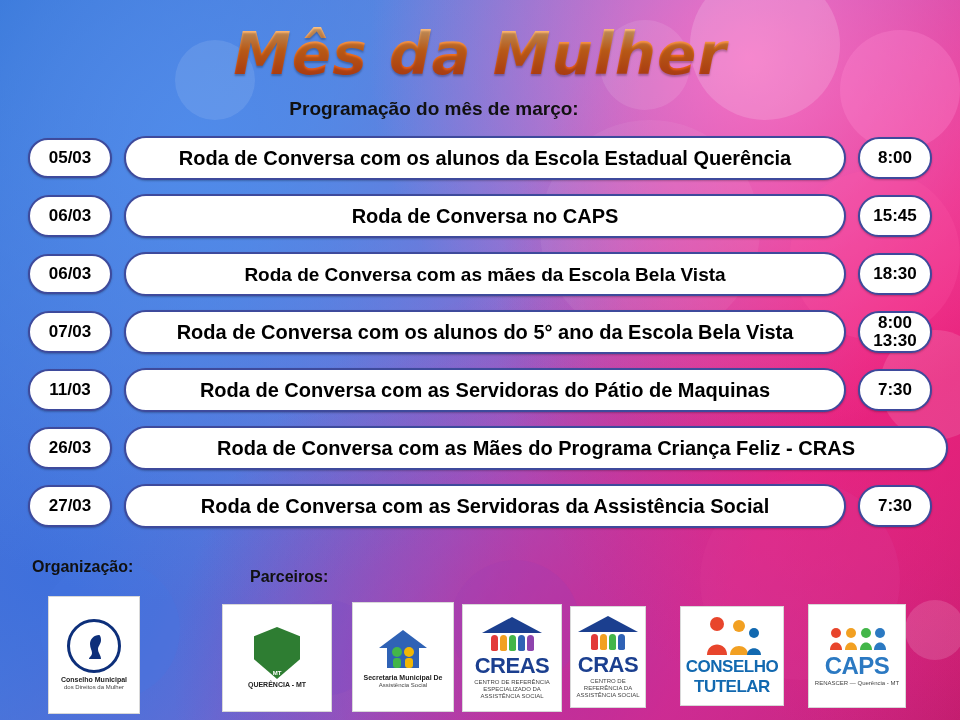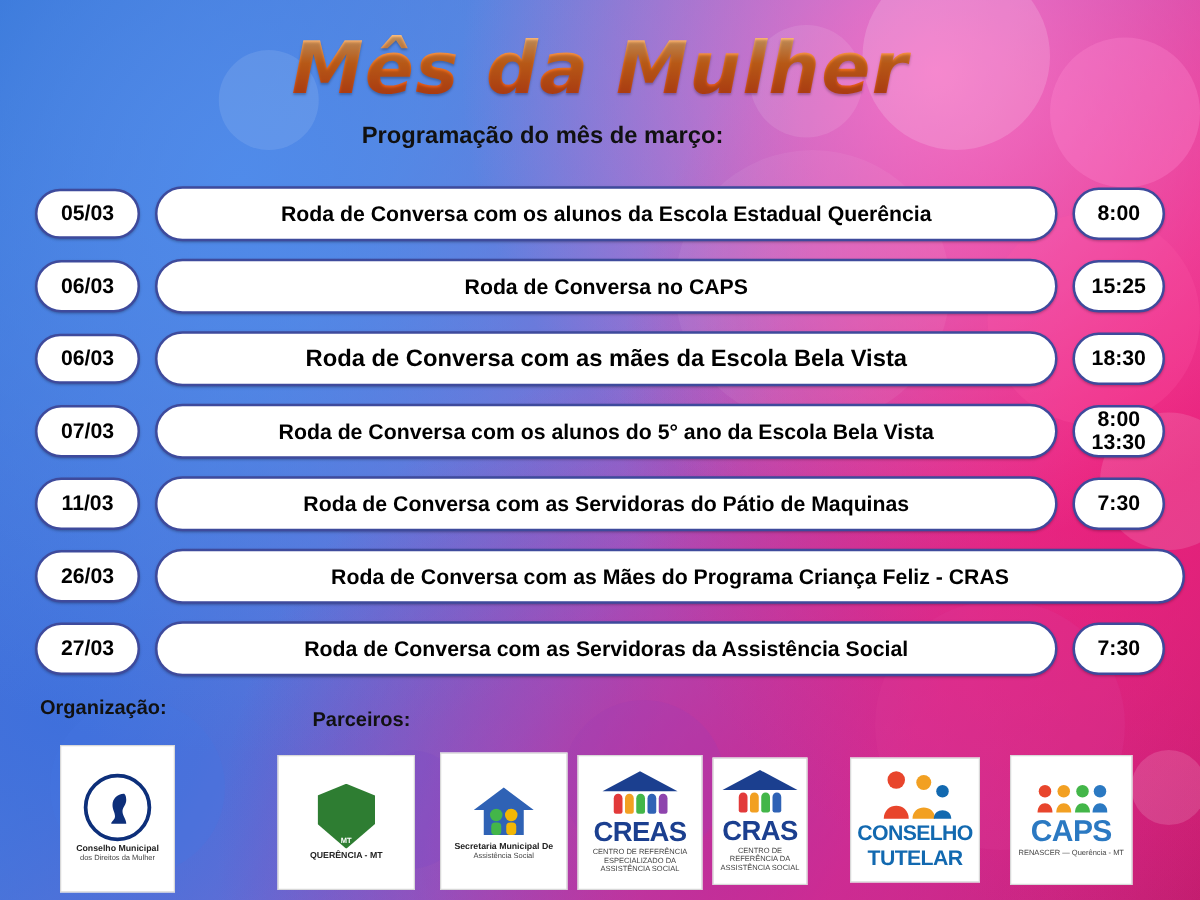--- a/index.html
+++ b/index.html
@@ -47,21 +47,21 @@
     -webkit-text-fill-color: transparent;
     text-shadow: 0 2px 2px rgba(0,0,0,0.25);
     font-family: "DejaVu Sans", sans-serif;
   }
   .subtitle {
     position: absolute; top: 98px; left: 0; width: 960px;
     text-align: center;
     color: #111; font-size: 19px; font-weight: bold;
     padding-right: 92px;
   }
-  .schedule { position: absolute; top: 146px; left: 0; width: 960px; }
+  .schedule { position: absolute; top: 133px; left: 0; width: 960px; }
   .row {
     display: flex; align-items: center;
     margin-bottom: 8px;
     height: 50px;
   }
   .pill {
     background: #ffffff;
     border: 2px solid #3e4a9c;
     border-radius: 26px;
     display: flex; align-items: center; justify-content: center;
@@ -70,21 +70,21 @@
     text-align: center;
     padding: 2px 8px;
   }
   .date {
     width: 84px; min-width: 84px; height: 42px;
     font-size: 17px; margin-left: 28px;
   }
   .desc {
     flex: 1; height: 44px;
     margin: 0 12px;
-    font-size: 17px; line-height: 19px;
+    font-size: 20px; line-height: 19px;
   }
   .time {
     width: 74px; min-width: 74px; height: 42px;
     font-size: 17px; margin-right: 28px;
     flex-direction: column; line-height: 18px;
   }
   .r3 .desc { font-size: 19px; }
   .r1 .date, .r3 .date { height: 40px; }
 
   .orgs { position: absolute; top: 558px; left: 0; width: 960px; height: 162px; }
@@ -169,21 +169,21 @@
       <div class="pill desc">Roda de Conversa com os alunos da Escola Estadual Querência</div>
       <div class="pill time">
         <span>8:00</span>
       </div>
     </div>
 
     <div class="row r2">
       <div class="pill date">06/03</div>
       <div class="pill desc">Roda de Conversa no CAPS</div>
       <div class="pill time">
-        <span>15:25</span>
+        <span>15:45</span>
       </div>
     </div>
 
     <div class="row r3">
       <div class="pill date">06/03</div>
       <div class="pill desc">Roda de Conversa com as mães da Escola Bela Vista</div>
       <div class="pill time">
         <span>18:30</span>
       </div>
     </div>

